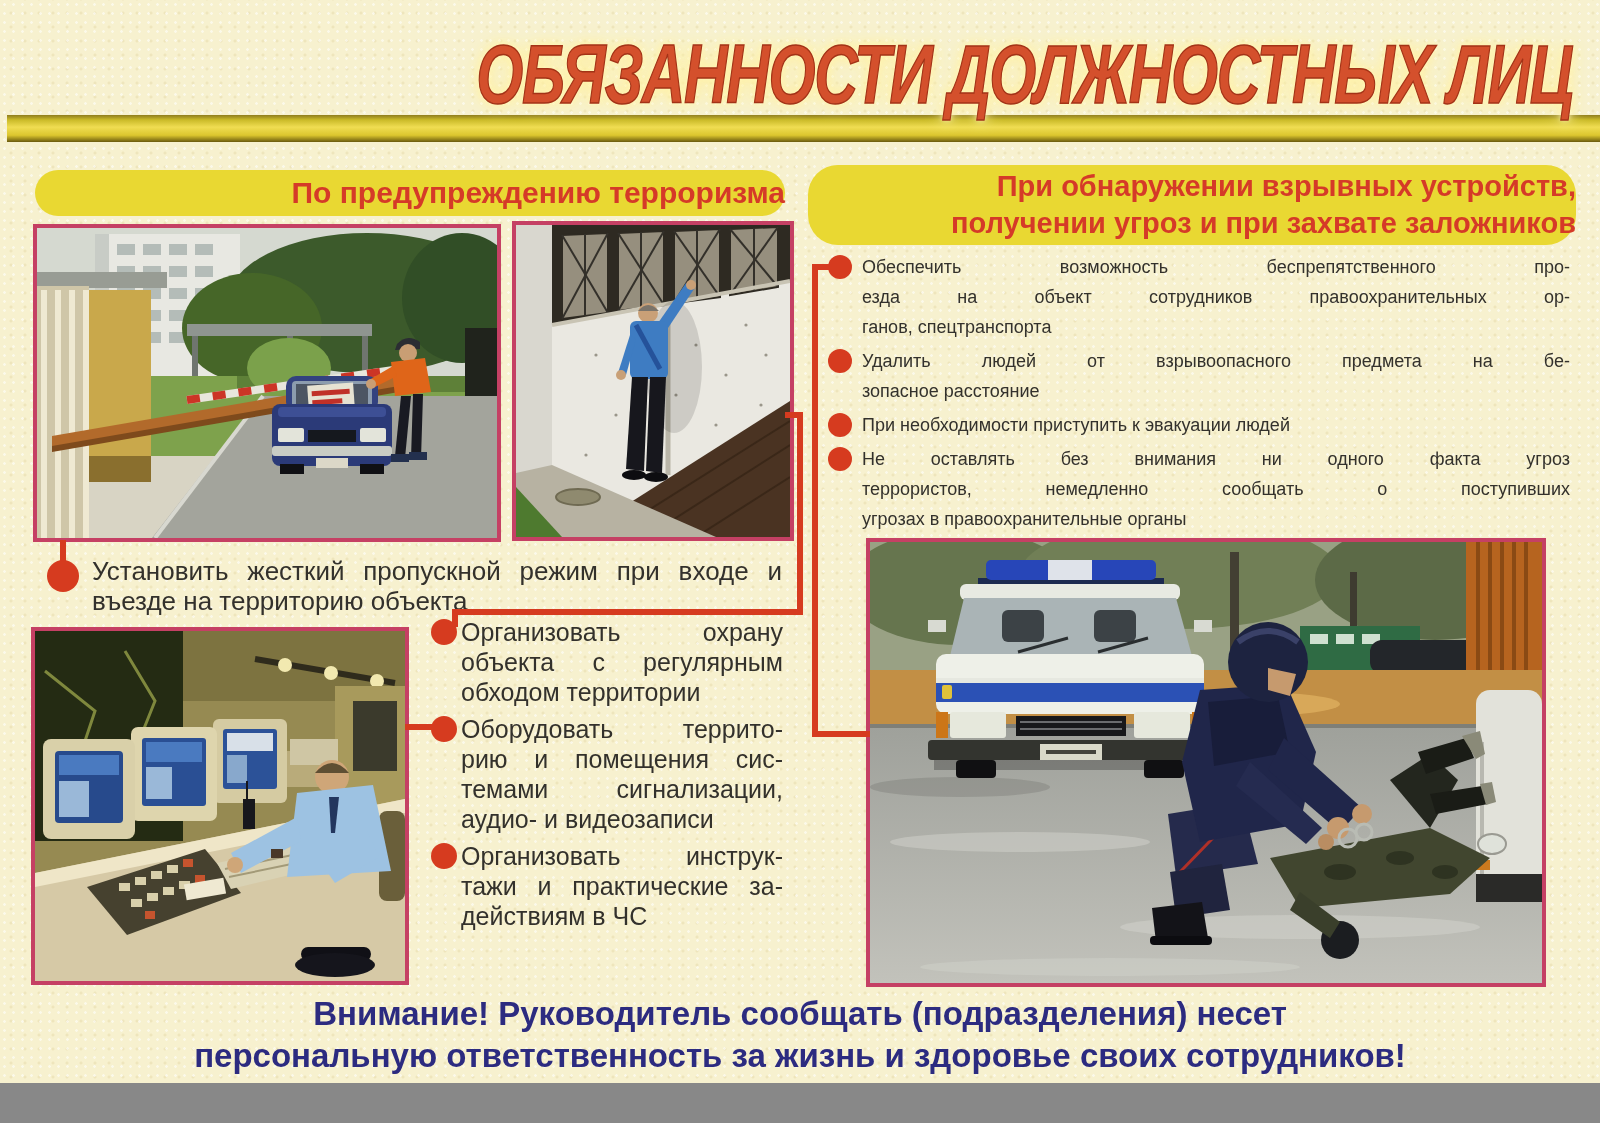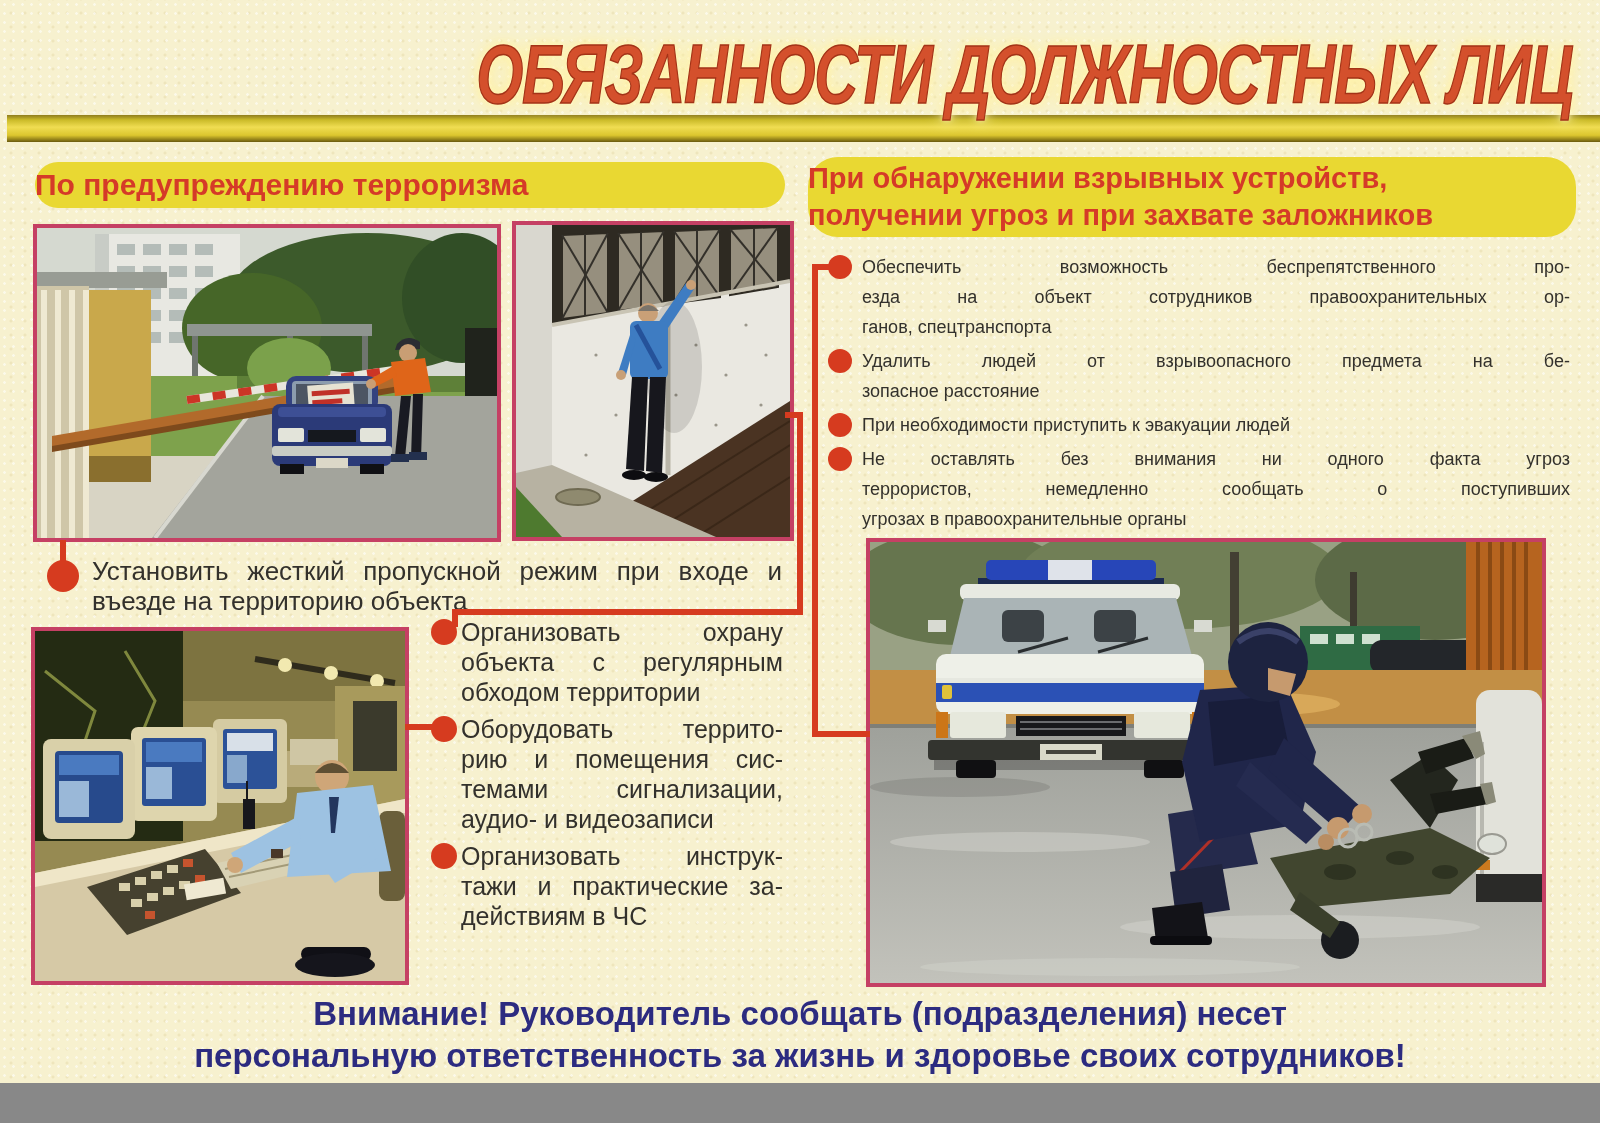--- a/index.html
+++ b/index.html
@@ -18,21 +18,21 @@
   .band-top{top:115px;height:27px;}
   .band-bottom{top:1088px;height:21px;display:flex;justify-content:flex-end;align-items:center;padding-right:45px;box-sizing:border-box;}
   .publisher{font-size:21px;font-weight:bold;color:#e04316;letter-spacing:.5px;}
   .title{
     position:absolute;top:26px;right:28px;margin:0;white-space:nowrap;z-index:3;
     font-size:84px;font-weight:bold;font-style:italic;letter-spacing:-2px;
     color:#d4502c;transform:scaleX(.72);transform-origin:100% 50%;
     -webkit-text-stroke:1.5px #a33317;
     text-shadow:0 0 6px #fff7bc,0 0 14px #ffefa0,0 0 22px #ffefa0;
   }
-  .pill{position:absolute;background:#e9d832;border-radius:30px;display:flex;flex-direction:column;justify-content:center;align-items:flex-start;z-index:2;}
+  .pill{position:absolute;background:#e9d832;border-radius:30px;display:flex;flex-direction:column;justify-content:center;align-items:flex-end;z-index:2;margin-top:8px;}
   .pill div{color:#d53a28;font-weight:bold;white-space:nowrap;}
   .pill-left{left:35px;top:162px;width:750px;height:46px;}
   .pill-left div{font-size:30px;}
   .pill-right{left:808px;top:157px;width:768px;height:80px;}
   .pill-right div{font-size:29px;line-height:37px;}
   .photo{position:absolute;border:4px solid #c54064;background:#d8d4c4;overflow:hidden;}
   .photo svg{display:block;width:100%;height:100%;}
   .cn{position:absolute;background:#d63b1f;z-index:1;}
   .dot{position:absolute;background:#d63b1f;border-radius:50%;z-index:2;}
   .entry-text{position:absolute;left:92px;top:556px;width:690px;font-size:26px;line-height:30px;color:#33312c;}

